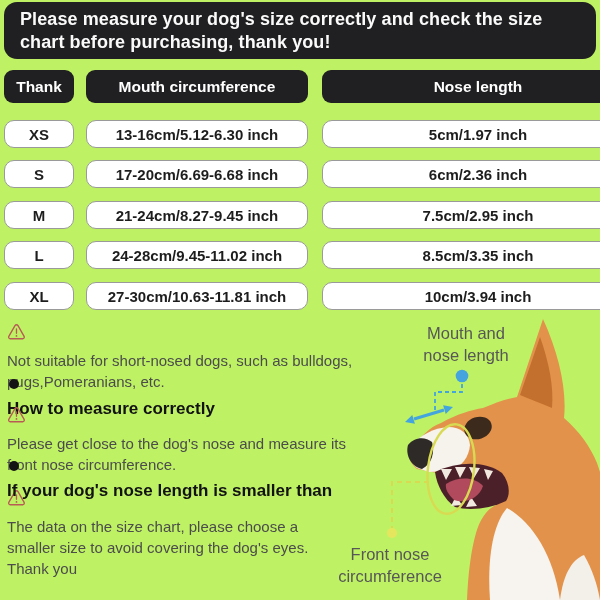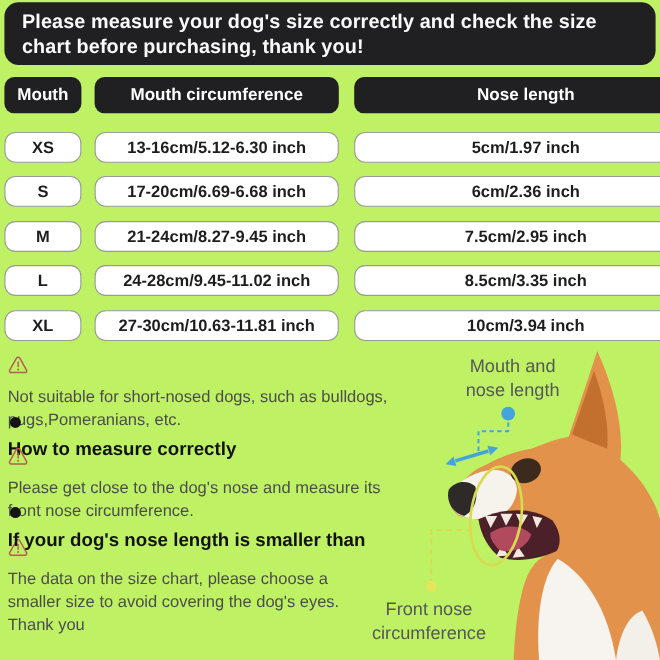--- a/index.html
+++ b/index.html
@@ -43,21 +43,21 @@
 </head>
 <body>
 
 <div class="page">
 
   <div class="banner">
     <span>Please measure your dog's size correctly and check the size chart before purchasing, thank you!</span>
   </div>
 
   <div class="pill th c0">
-      <span>Mouth</span>
+      <span>Thank</span>
     </div>
   <div class="pill th c1">
       <span>Mouth circumference</span>
     </div>
   <div class="pill th c2">
       <span>Nose length</span>
     </div>
 
   <div class="pill td c0 r0">
       <span>XS</span>

